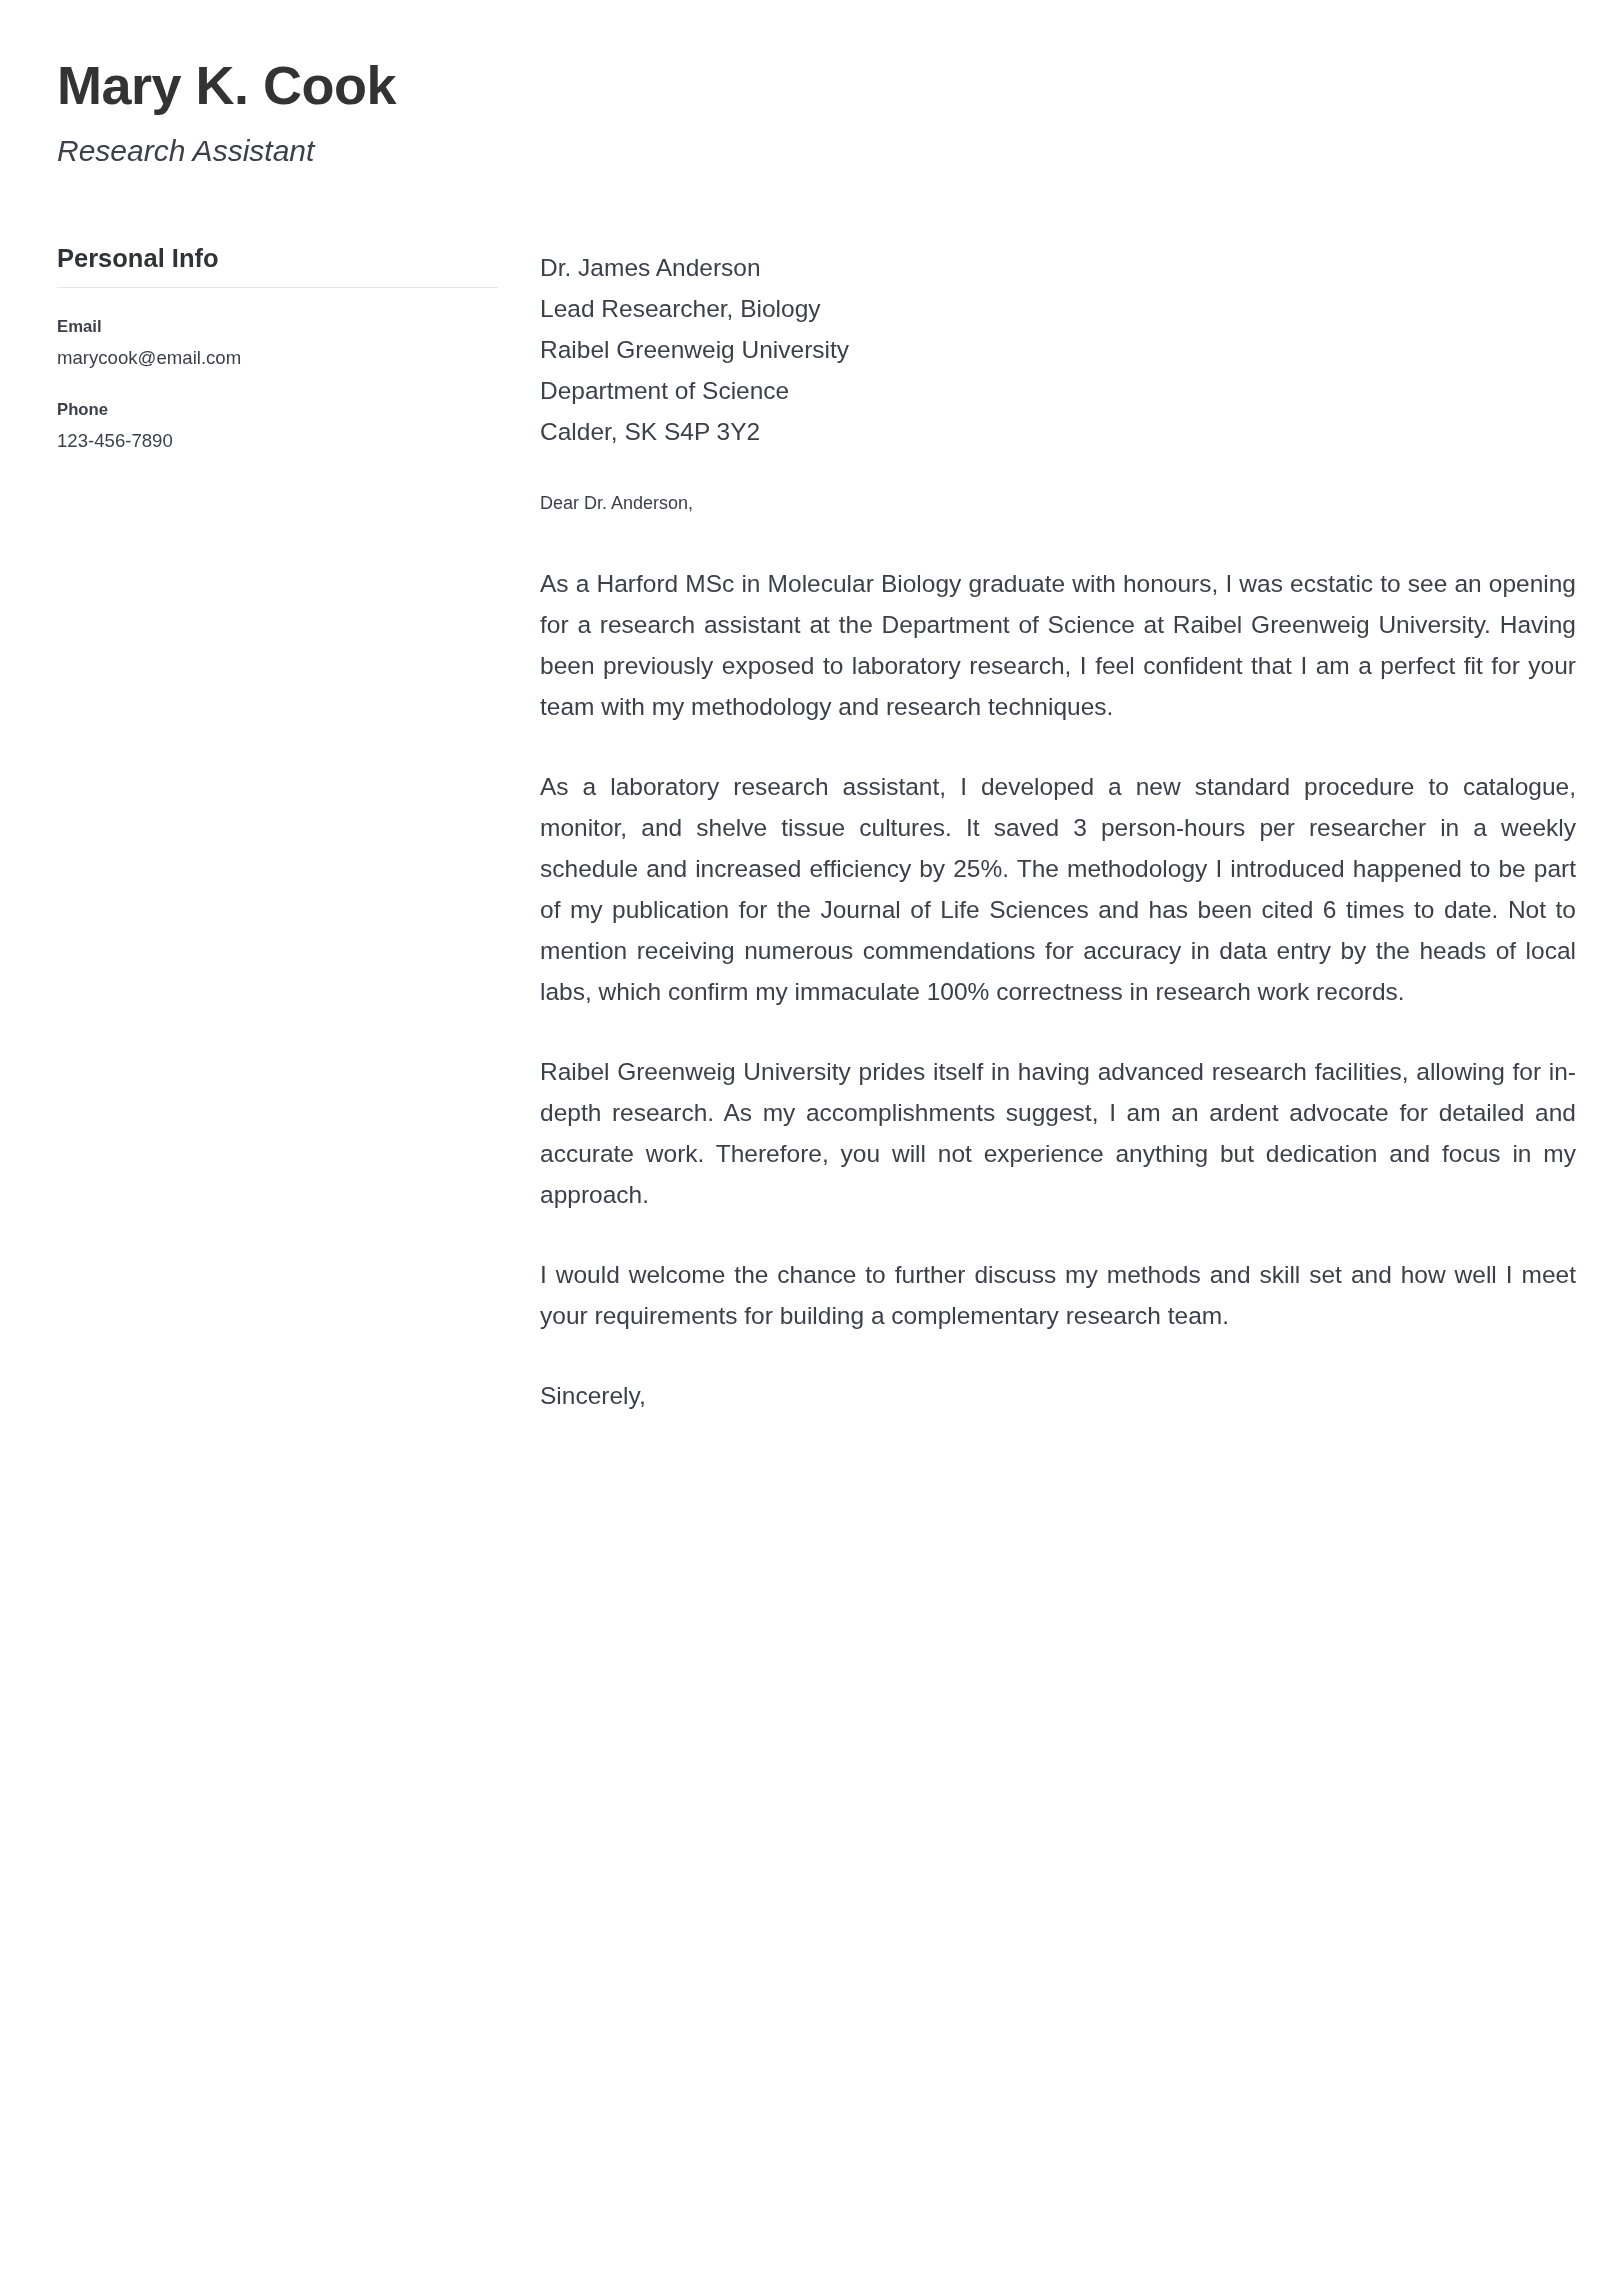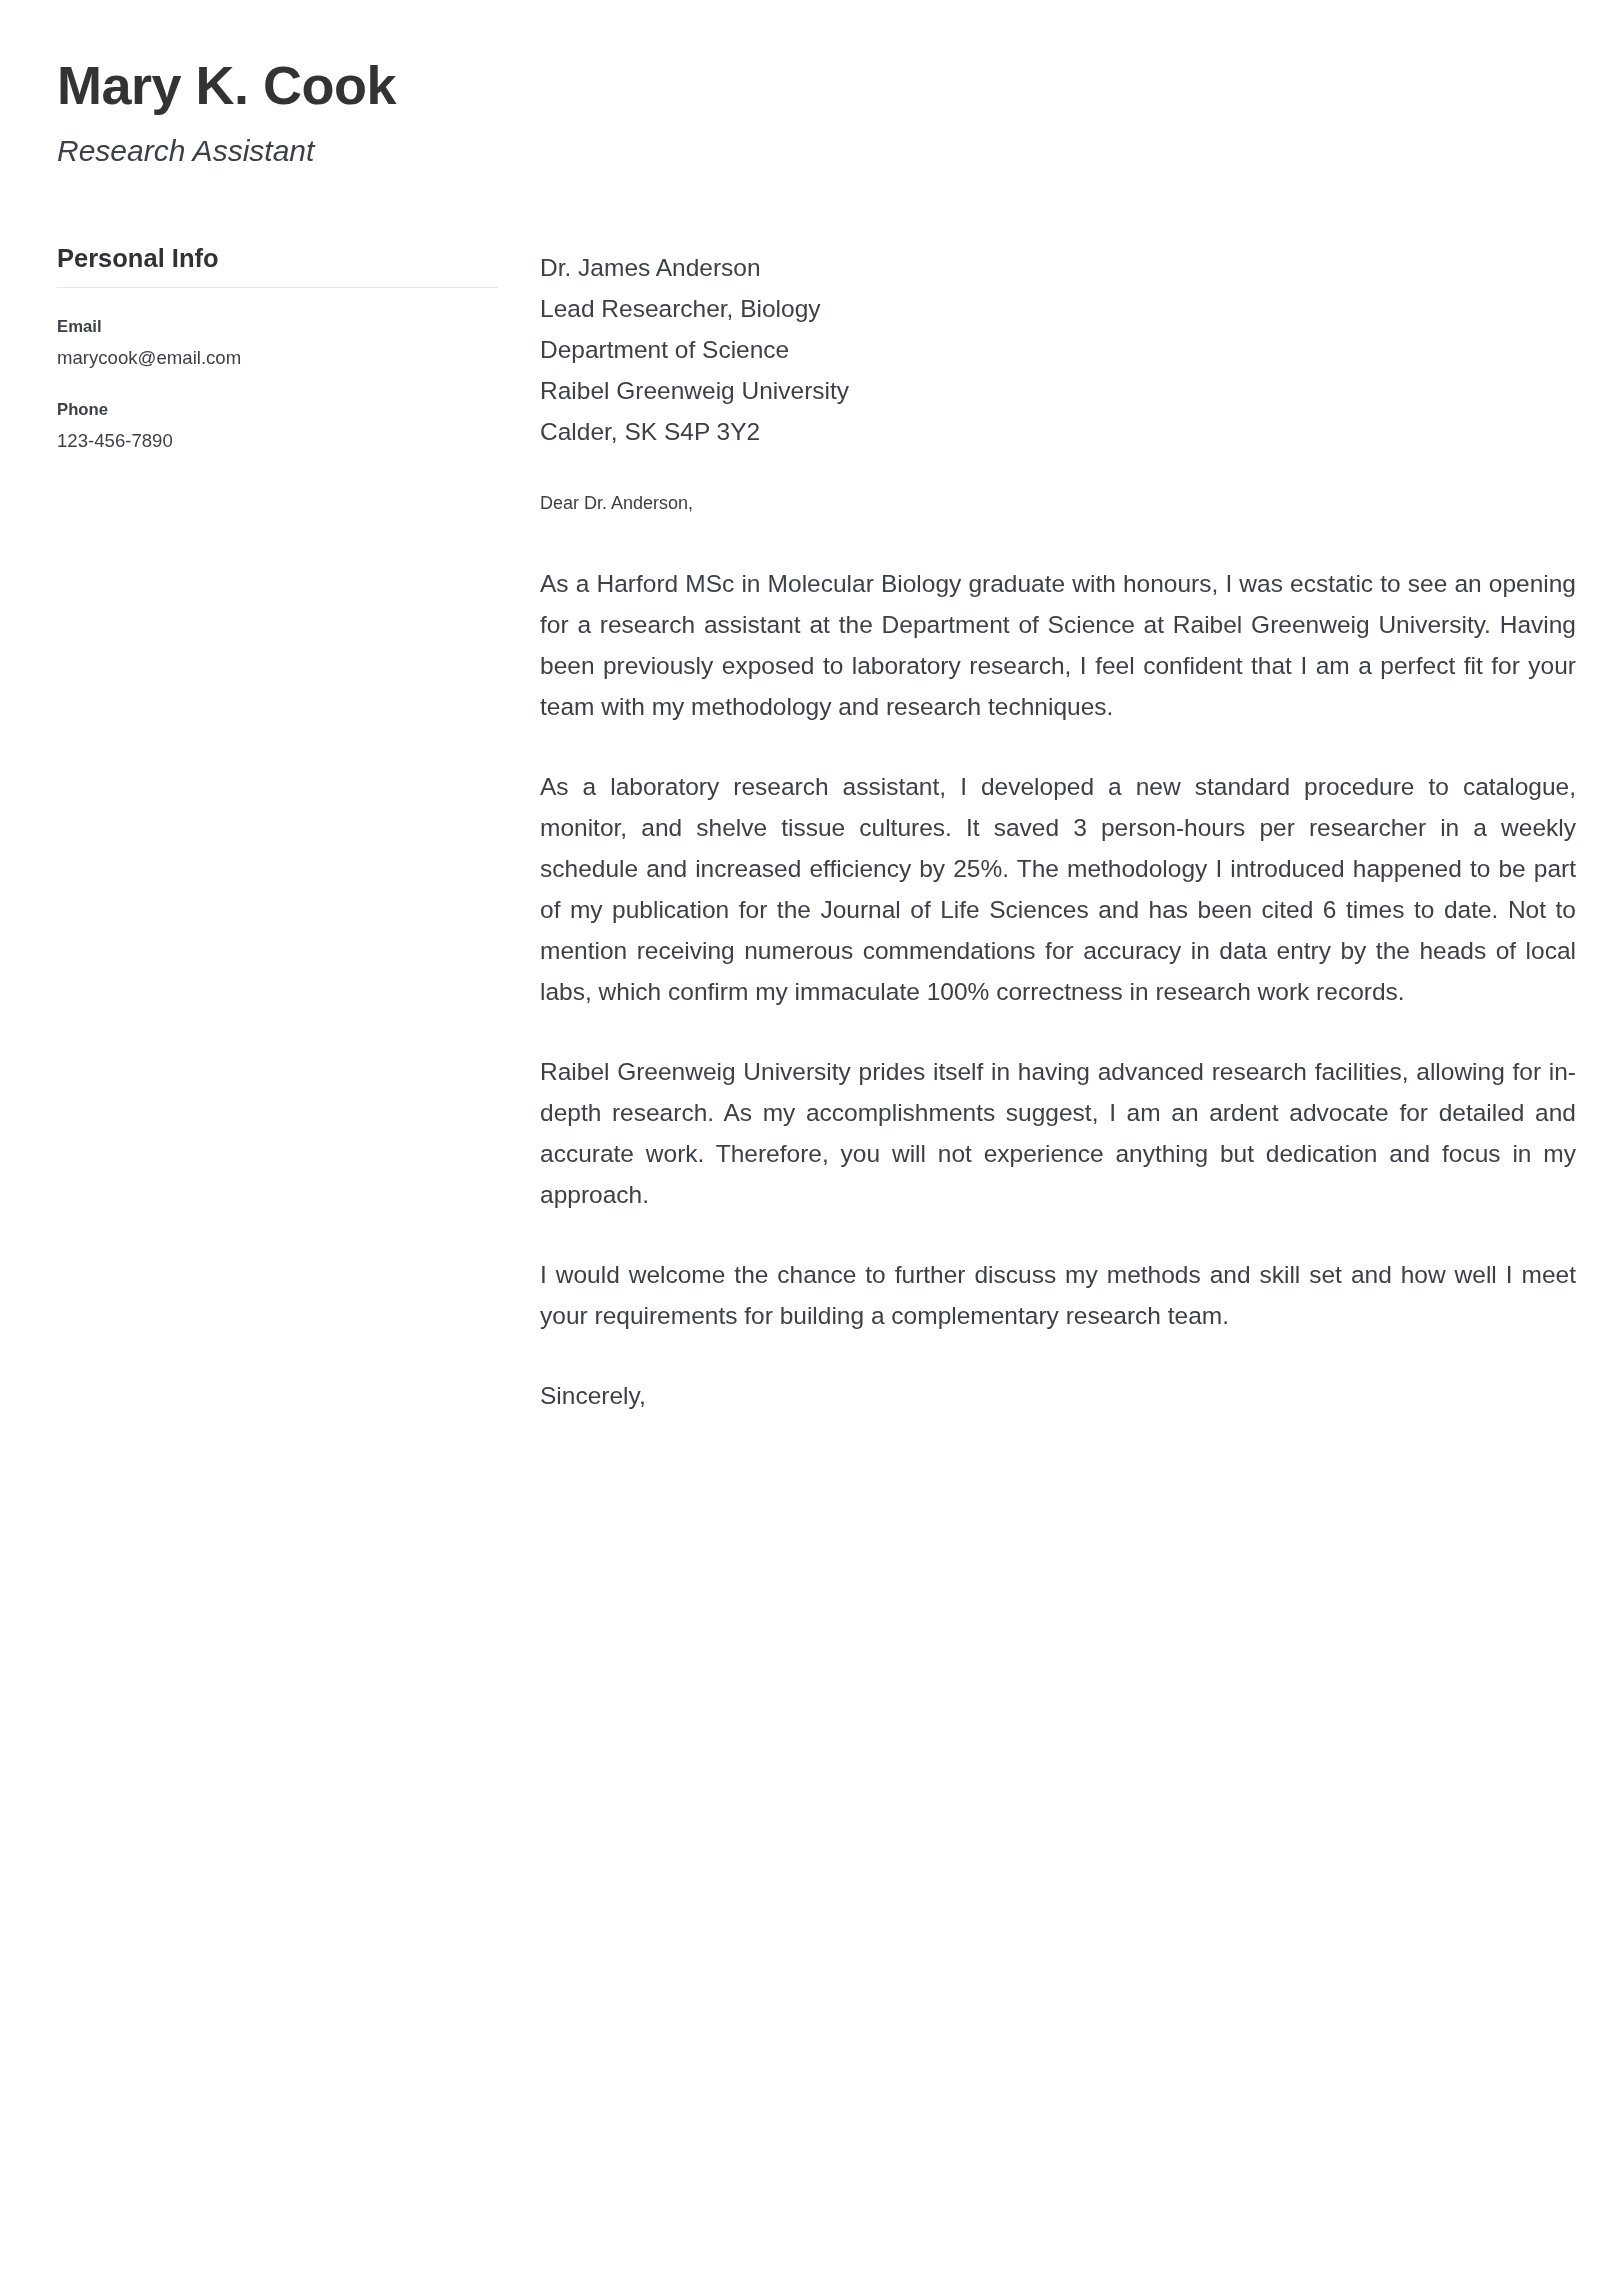--- a/index.html
+++ b/index.html
@@ -154,22 +154,22 @@
       <div class="info-label">Phone</div>
       <div class="info-value">123-456-7890</div>
     </div>
   </div>
 
   <div class="letter">
 
     <div class="address-block">
       <div class="address-line">Dr. James Anderson</div>
       <div class="address-line">Lead Researcher, Biology</div>
+      <div class="address-line">Raibel Greenweig University</div>
       <div class="address-line">Department of Science</div>
-      <div class="address-line">Raibel Greenweig University</div>
       <div class="address-line">Calder, SK S4P 3Y2</div>
     </div>
 
     <div class="salutation">Dear Dr. Anderson,</div>
 
     <p class="body-paragraph">As a Harford MSc in Molecular Biology graduate with honours, I was ecstatic to see an opening for a research assistant at the Department of Science at Raibel Greenweig University. Having been previously exposed to laboratory research, I feel confident that I am a perfect fit for your team with my methodology and research techniques.</p>
     <p class="body-paragraph">As a laboratory research assistant, I developed a new standard procedure to catalogue, monitor, and shelve tissue cultures. It saved 3 person-hours per researcher in a weekly schedule and increased efficiency by 25%. The methodology I introduced happened to be part of my publication for the Journal of Life Sciences and has been cited 6 times to date. Not to mention receiving numerous commendations for accuracy in data entry by the heads of local labs, which confirm my immaculate 100% correctness in research work records.</p>
     <p class="body-paragraph">Raibel Greenweig University prides itself in having advanced research facilities, allowing for in-depth research. As my accomplishments suggest, I am an ardent advocate for detailed and accurate work. Therefore, you will not experience anything but dedication and focus in my approach.</p>
     <p class="body-paragraph">I would welcome the chance to further discuss my methods and skill set and how well I meet your requirements for building a complementary research team.</p>
 

